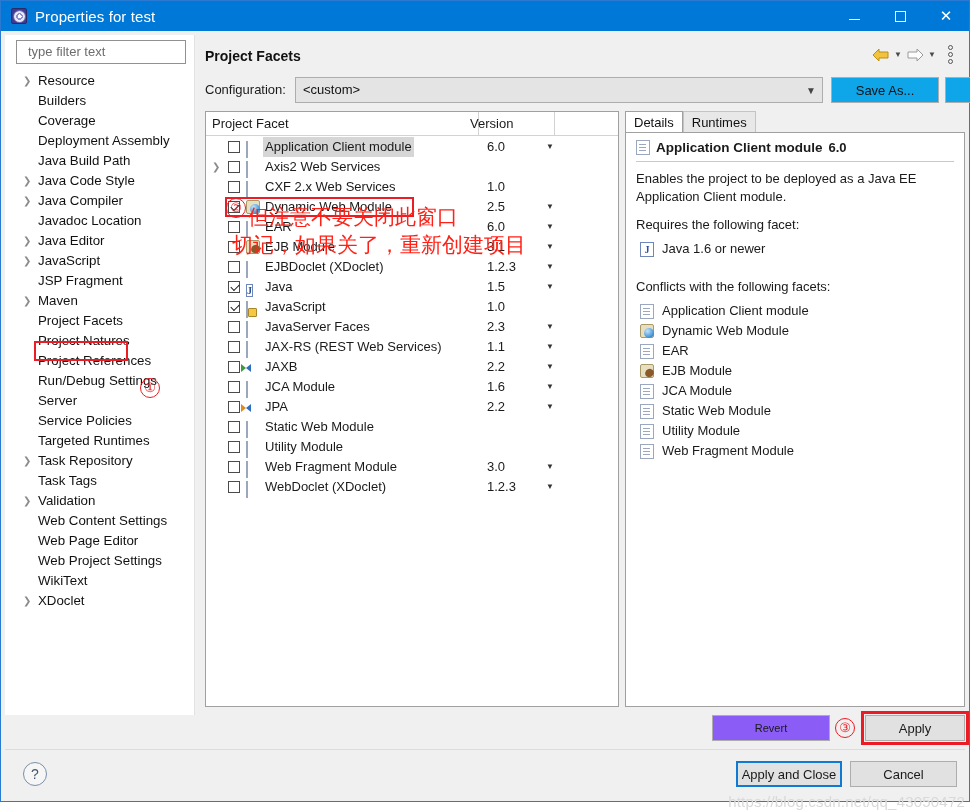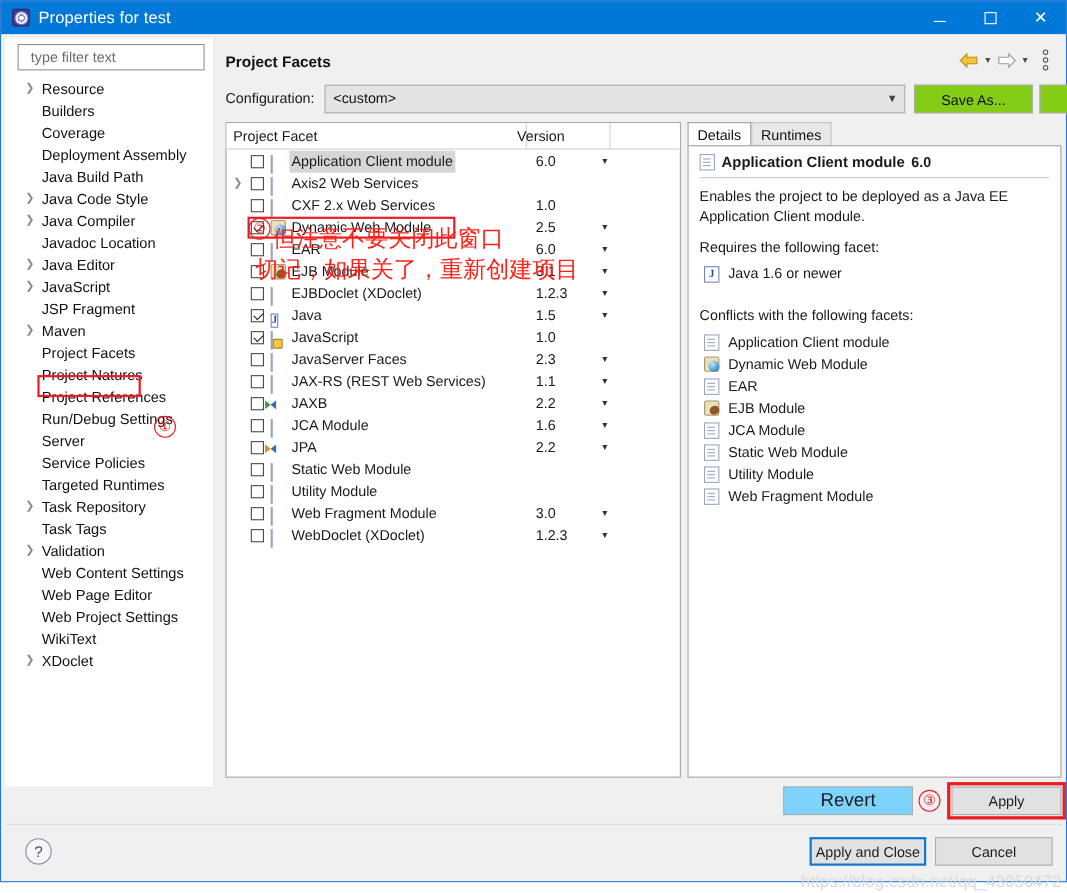--- a/index.html
+++ b/index.html
@@ -99,21 +99,21 @@
 
   #cfgrow { position:absolute; left:8px; top:42px; right:6px; height:28px; }
   #cfglabel { position:absolute; left:0; top:0; line-height:26px; font-size:13px; }
   #cfgselect {
     position:absolute; left:90px; top:0; width:528px; height:26px;
     background:#e4e4e4; border:1px solid #adadad; font-size:13px;
     line-height:24px; padding-left:7px; color:#111;
   }
   #cfgselect .cv { position:absolute; right:6px; top:0; color:#444; font-size:10px; line-height:25px;}
   .gbtn {
-    position:absolute; top:0; height:26px; background:#84cc16; border:1px solid #adadad;
+    position:absolute; top:0; height:26px; background:#0ea5e9; border:1px solid #adadad;
     font-size:13px; display:flex; align-items:center; justify-content:center; color:#111;
   }
   #btn-saveas { left:626px; width:108px; }
   #btn-delete { left:740px; width:108px; }
 
   
   #facettable {
     position:absolute; left:8px; top:76px; width:414px; bottom:8px;
     background:#ffffff; border:1px solid #a0a0a0;
   }
@@ -194,21 +194,21 @@
   #dhead .dh-ver { font-size:13px; font-weight:bold; }
   #drule { height:1px; background:#c9c9c9; margin:6px 0 8px 0; }
   .dpara { font-size:13px; line-height:18px; margin-bottom:11px; }
   .dsub { font-size:13px; margin-bottom:7px; }
   .ditem { position:relative; height:20px; line-height:20px; font-size:13px; padding-left:26px; }
   .ditem .di-ic { position:absolute; left:4px; top:3px; width:14px; height:15px; }
 
   
   #applybar { position:absolute; left:196px; right:4px; bottom:52px; height:34px; }
   #btn-revert { position:absolute; right:135px; top:0; width:118px; height:26px;
-     background:#7dd3fc; border:1px solid #adadad; font-size:17px;
+     background:#8b5cf6; border:1px solid #adadad; font-size:11px;
      display:flex; align-items:center; justify-content:center; }
   #ann-3 { position:absolute; right:110px; top:3px; width:20px; height:20px;
      border:1.6px solid #ec1c24; border-radius:50%; color:#ec1c24; font-size:13px;
      line-height:17px; text-align:center; }
   #btn-apply { position:absolute; right:0px; top:0; width:100px; height:26px;
      background:#e1e1e1; border:1px solid #adadad; font-size:13px;
      display:flex; align-items:center; justify-content:center; }
   #apply-hl { position:absolute; right:-4px; top:-4px; width:108px; height:34px;
      border:3px solid #ec1c24; }
 

